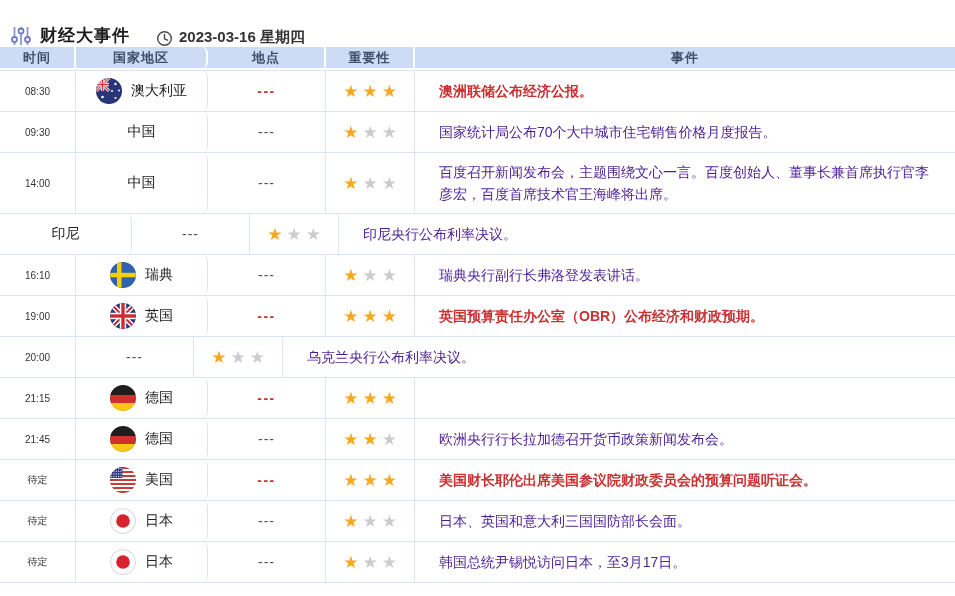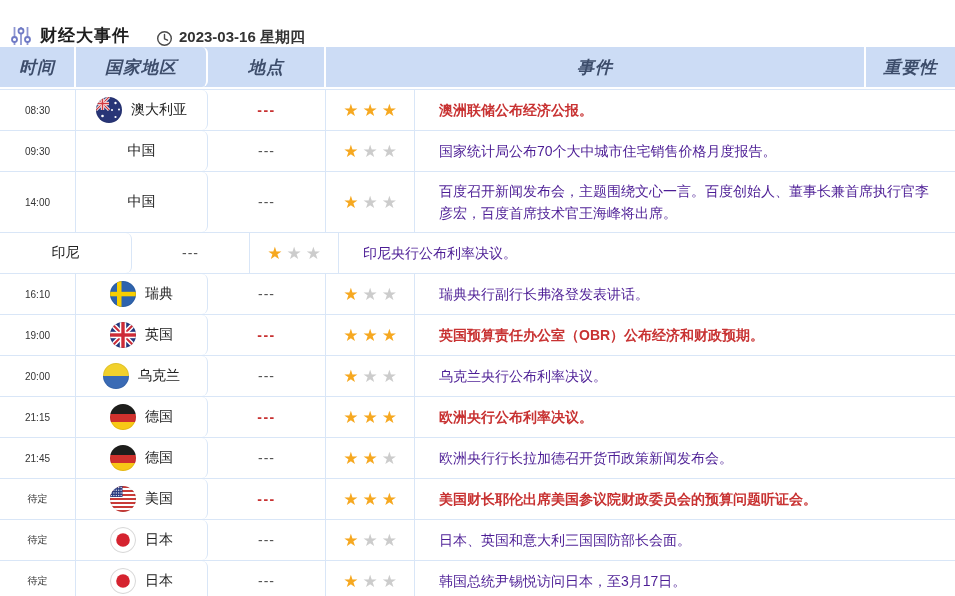--- a/index.html
+++ b/index.html
@@ -10,23 +10,23 @@
   }
   
   .page-header{height:47px;display:flex;align-items:flex-end;padding-left:10px;}
   .app-icon{display:flex;align-items:center;margin-right:8px;}
   .page-title{font-size:17px;font-weight:bold;color:#1c1c1c;margin:0 26px 0 0;letter-spacing:1px;}
   .clock-wrap{display:flex;align-items:center;margin-right:6px;}
   .page-date{font-size:15px;font-weight:bold;color:#333;}
   
   .table{width:955px;}
   .thead{display:flex;background:var(--header-bg,#ccdcf5);border-bottom:2px solid #fff;}
-  .th{height:40px;display:flex;align-items:center;justify-content:center;
-      font-size:17px;font-weight:bold;color:var(--header-text,#3d4d6b);
-      box-sizing:border-box;border-right:2px solid #fff;letter-spacing:1px;font-style:italic;}
+  .th{height:21px;display:flex;align-items:center;justify-content:center;
+      font-size:13px;font-weight:bold;color:var(--header-text,#3d4d6b);
+      box-sizing:border-box;border-right:2px solid #fff;letter-spacing:1px;}
   .th:last-child{border-right:none;}
   .col-time{width:76px;}
   .col-country{width:132px;border-radius:6px;}
   .col-loc{width:118px;}
   .col-imp{width:89px;}
   .col-event{flex:1;}
   .tbody{border-top:1px solid var(--border,#d9e6f7);}
   .trow{display:flex;background:#fff;border-bottom:1px solid var(--border,#d9e6f7);min-height:40px;}
   .cell{display:flex;align-items:center;justify-content:center;box-sizing:border-box;
         border-right:1px solid var(--border,#d9e6f7);}
@@ -67,22 +67,22 @@
       </svg>
     </span>
     <span class="page-date">2023-03-16 星期四</span>
   </div>
 
   <div class="table">
     <div class="thead">
       <div class="th col-time">时间</div>
       <div class="th col-country">国家地区</div>
       <div class="th col-loc">地点</div>
+      <div class="th col-imp">重要性</div>
       <div class="th col-event">事件</div>
-      <div class="th col-imp">重要性</div>
     </div>
     <div class="tbody">
   <div class="trow hl">
     <div class="cell col-time">08:30</div>
     <div class="cell col-country">
       <span class="flag">
               <svg width="26" height="26" viewBox="0 0 26 26">
     <defs>
                   <clipPath id="fc0">
                     <circle cx="13" cy="13" r="13"></circle>
@@ -219,37 +219,20 @@
     <div class="cell col-imp">
             <span class="star on">★</span>
             <span class="star on">★</span>
             <span class="star on">★</span>
           </div>
     <div class="cell col-event">英国预算责任办公室（OBR）公布经济和财政预期。</div>
   </div>
 
   <div class="trow">
     <div class="cell col-time">20:00</div>
-    <div class="cell col-country">
-      <span class="flag">
-              <svg width="26" height="26" viewBox="0 0 26 26">
-    <defs>
-                  <clipPath id="fc3">
-                    <circle cx="13" cy="13" r="13"></circle>
-                  </clipPath>
-                </defs>
-    <g clip-path="url(#fc3)">
-                  <rect width="26" height="13" fill="#f2d12c"></rect>
-                  <rect y="13" width="26" height="13" fill="#3a6bb5"></rect>
-                </g>
-    <circle cx="13" cy="13" r="12.6" fill="none" stroke="rgba(0,0,0,0.10)" stroke-width="0.8"></circle>
-  </svg>
-            </span>
-      <span class="country-name">乌克兰</span>
-    </div>
     <div class="cell col-loc">---</div>
     <div class="cell col-imp">
             <span class="star on">★</span>
             <span class="star off">★</span>
             <span class="star off">★</span>
           </div>
     <div class="cell col-event">乌克兰央行公布利率决议。</div>
   </div>
 
   <div class="trow hl">
@@ -271,21 +254,20 @@
   </svg>
             </span>
       <span class="country-name">德国</span>
     </div>
     <div class="cell col-loc">---</div>
     <div class="cell col-imp">
             <span class="star on">★</span>
             <span class="star on">★</span>
             <span class="star on">★</span>
           </div>
-    <div class="cell col-event">欧洲央行公布利率决议。</div>
   </div>
 
   <div class="trow">
     <div class="cell col-time">21:45</div>
     <div class="cell col-country">
       <span class="flag">
               <svg width="26" height="26" viewBox="0 0 26 26">
     <defs>
                   <clipPath id="fc5">
                     <circle cx="13" cy="13" r="13"></circle>

